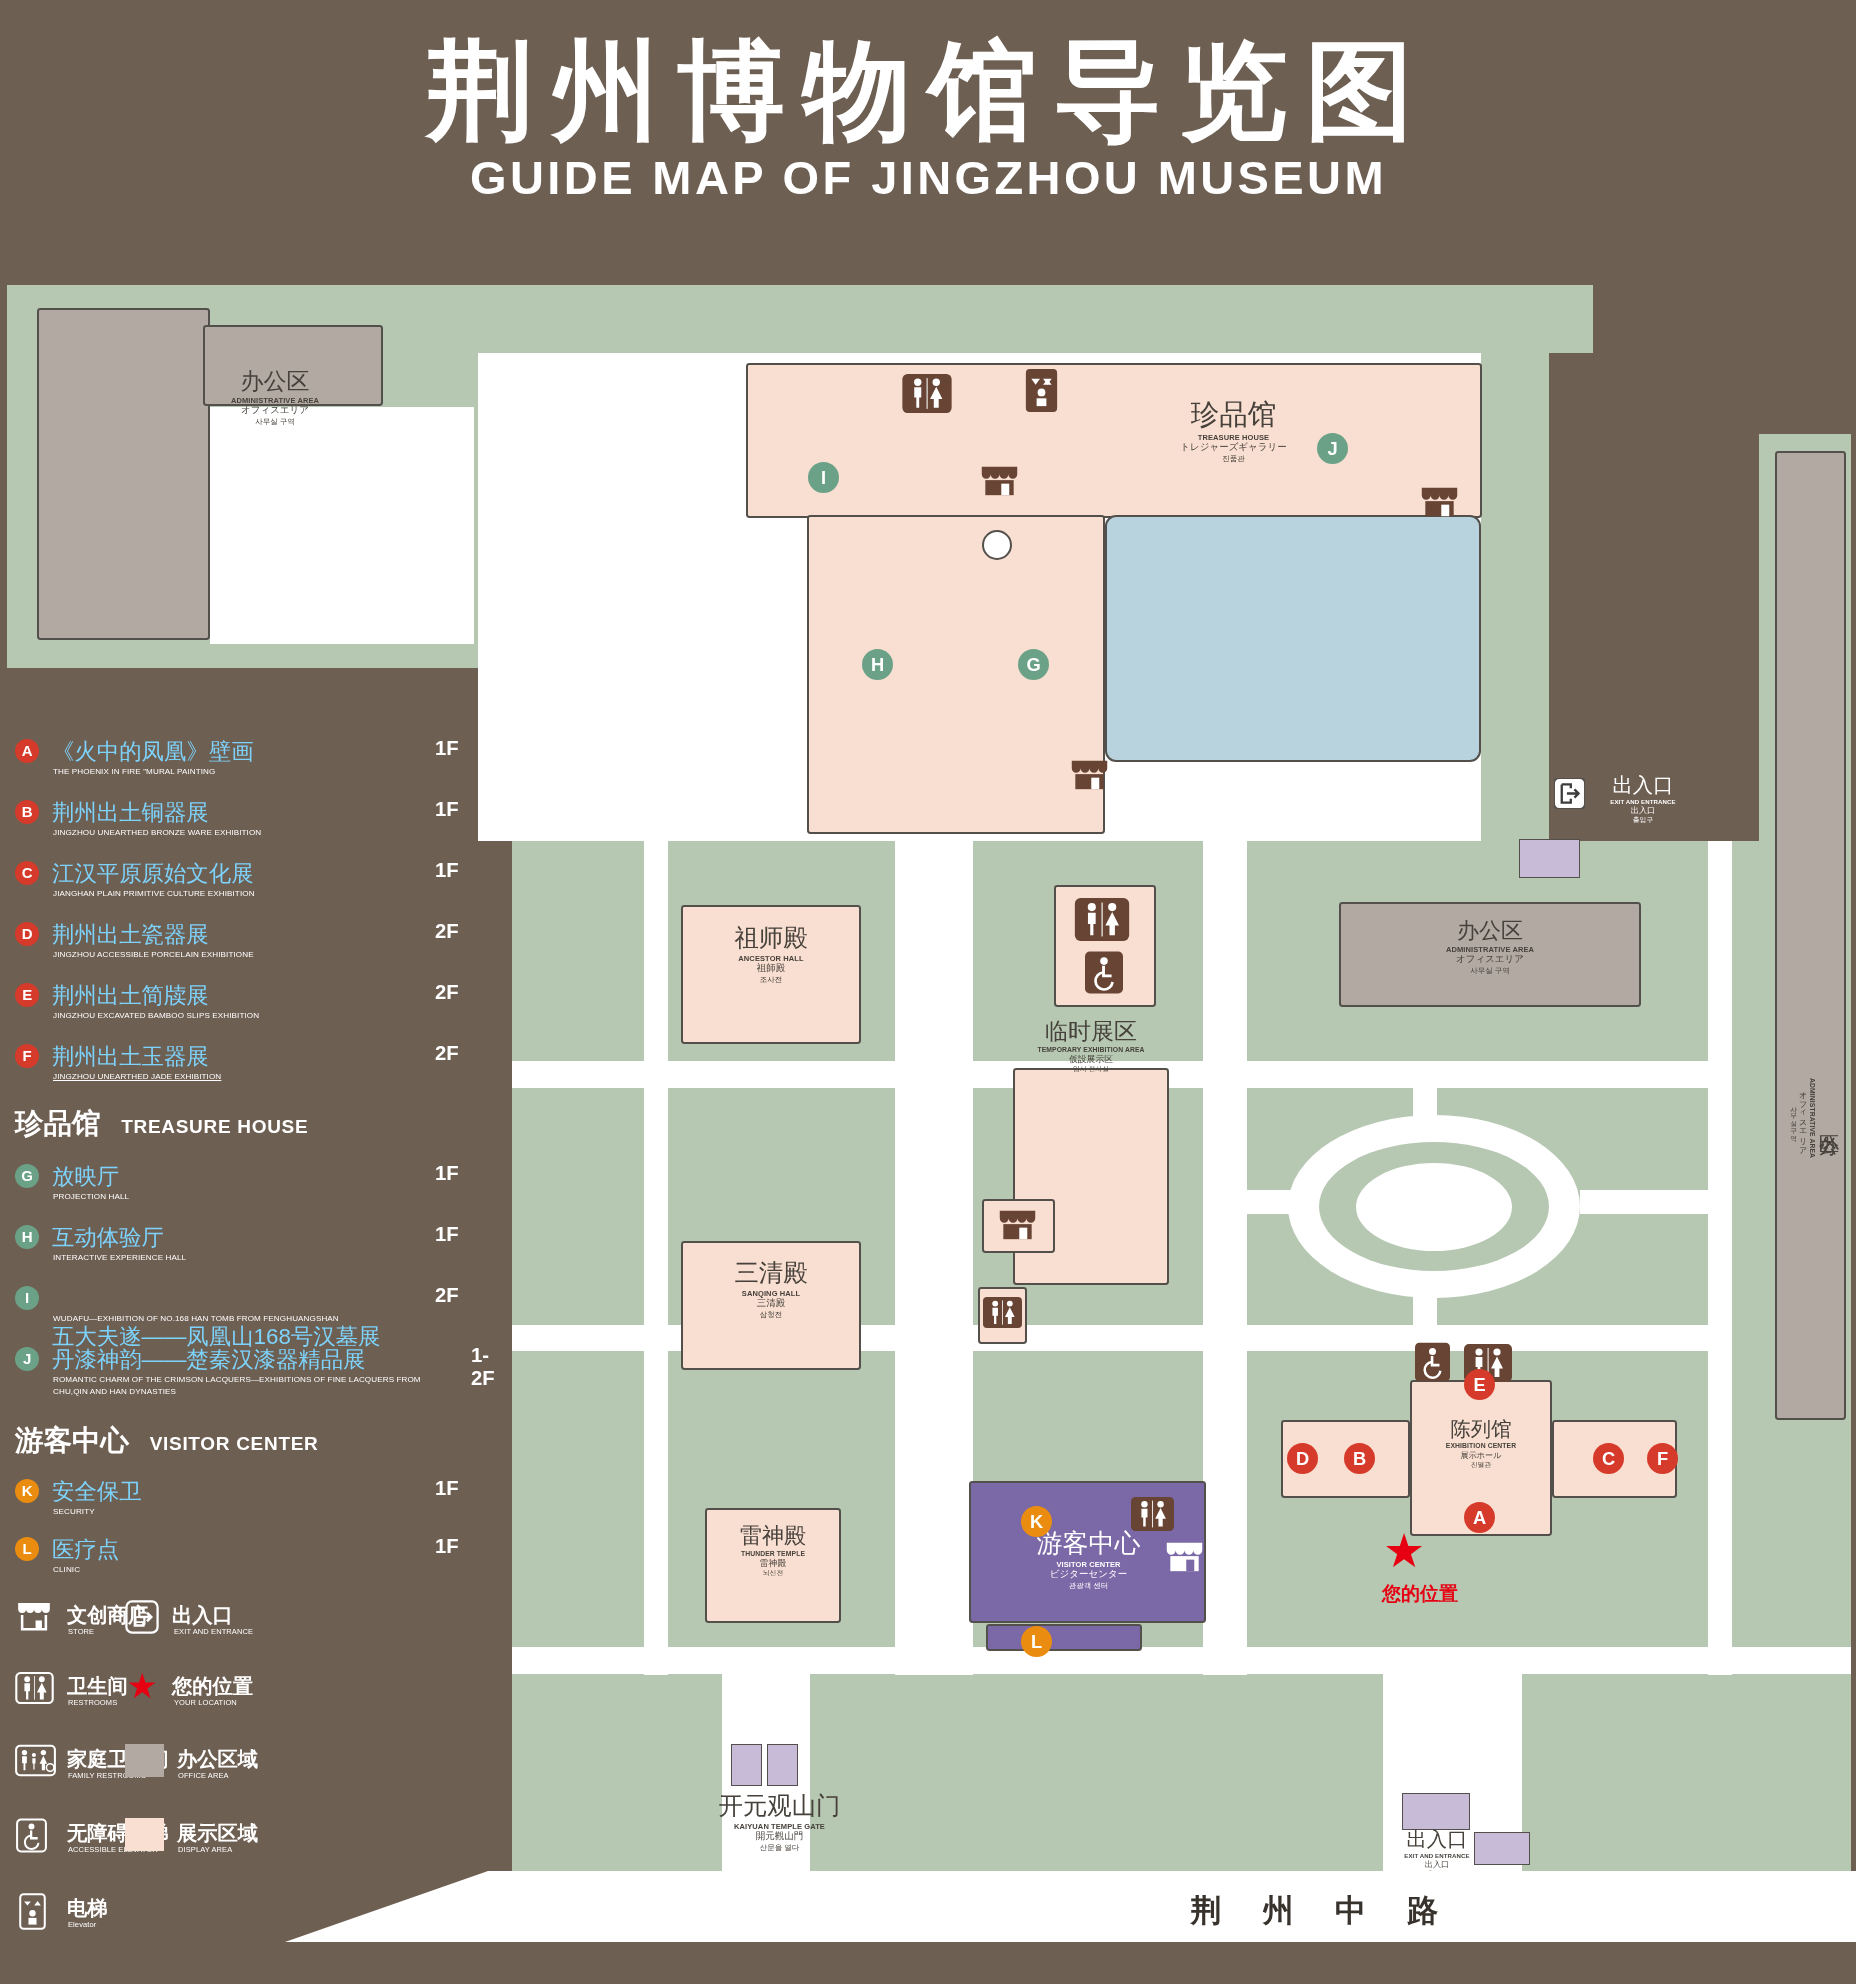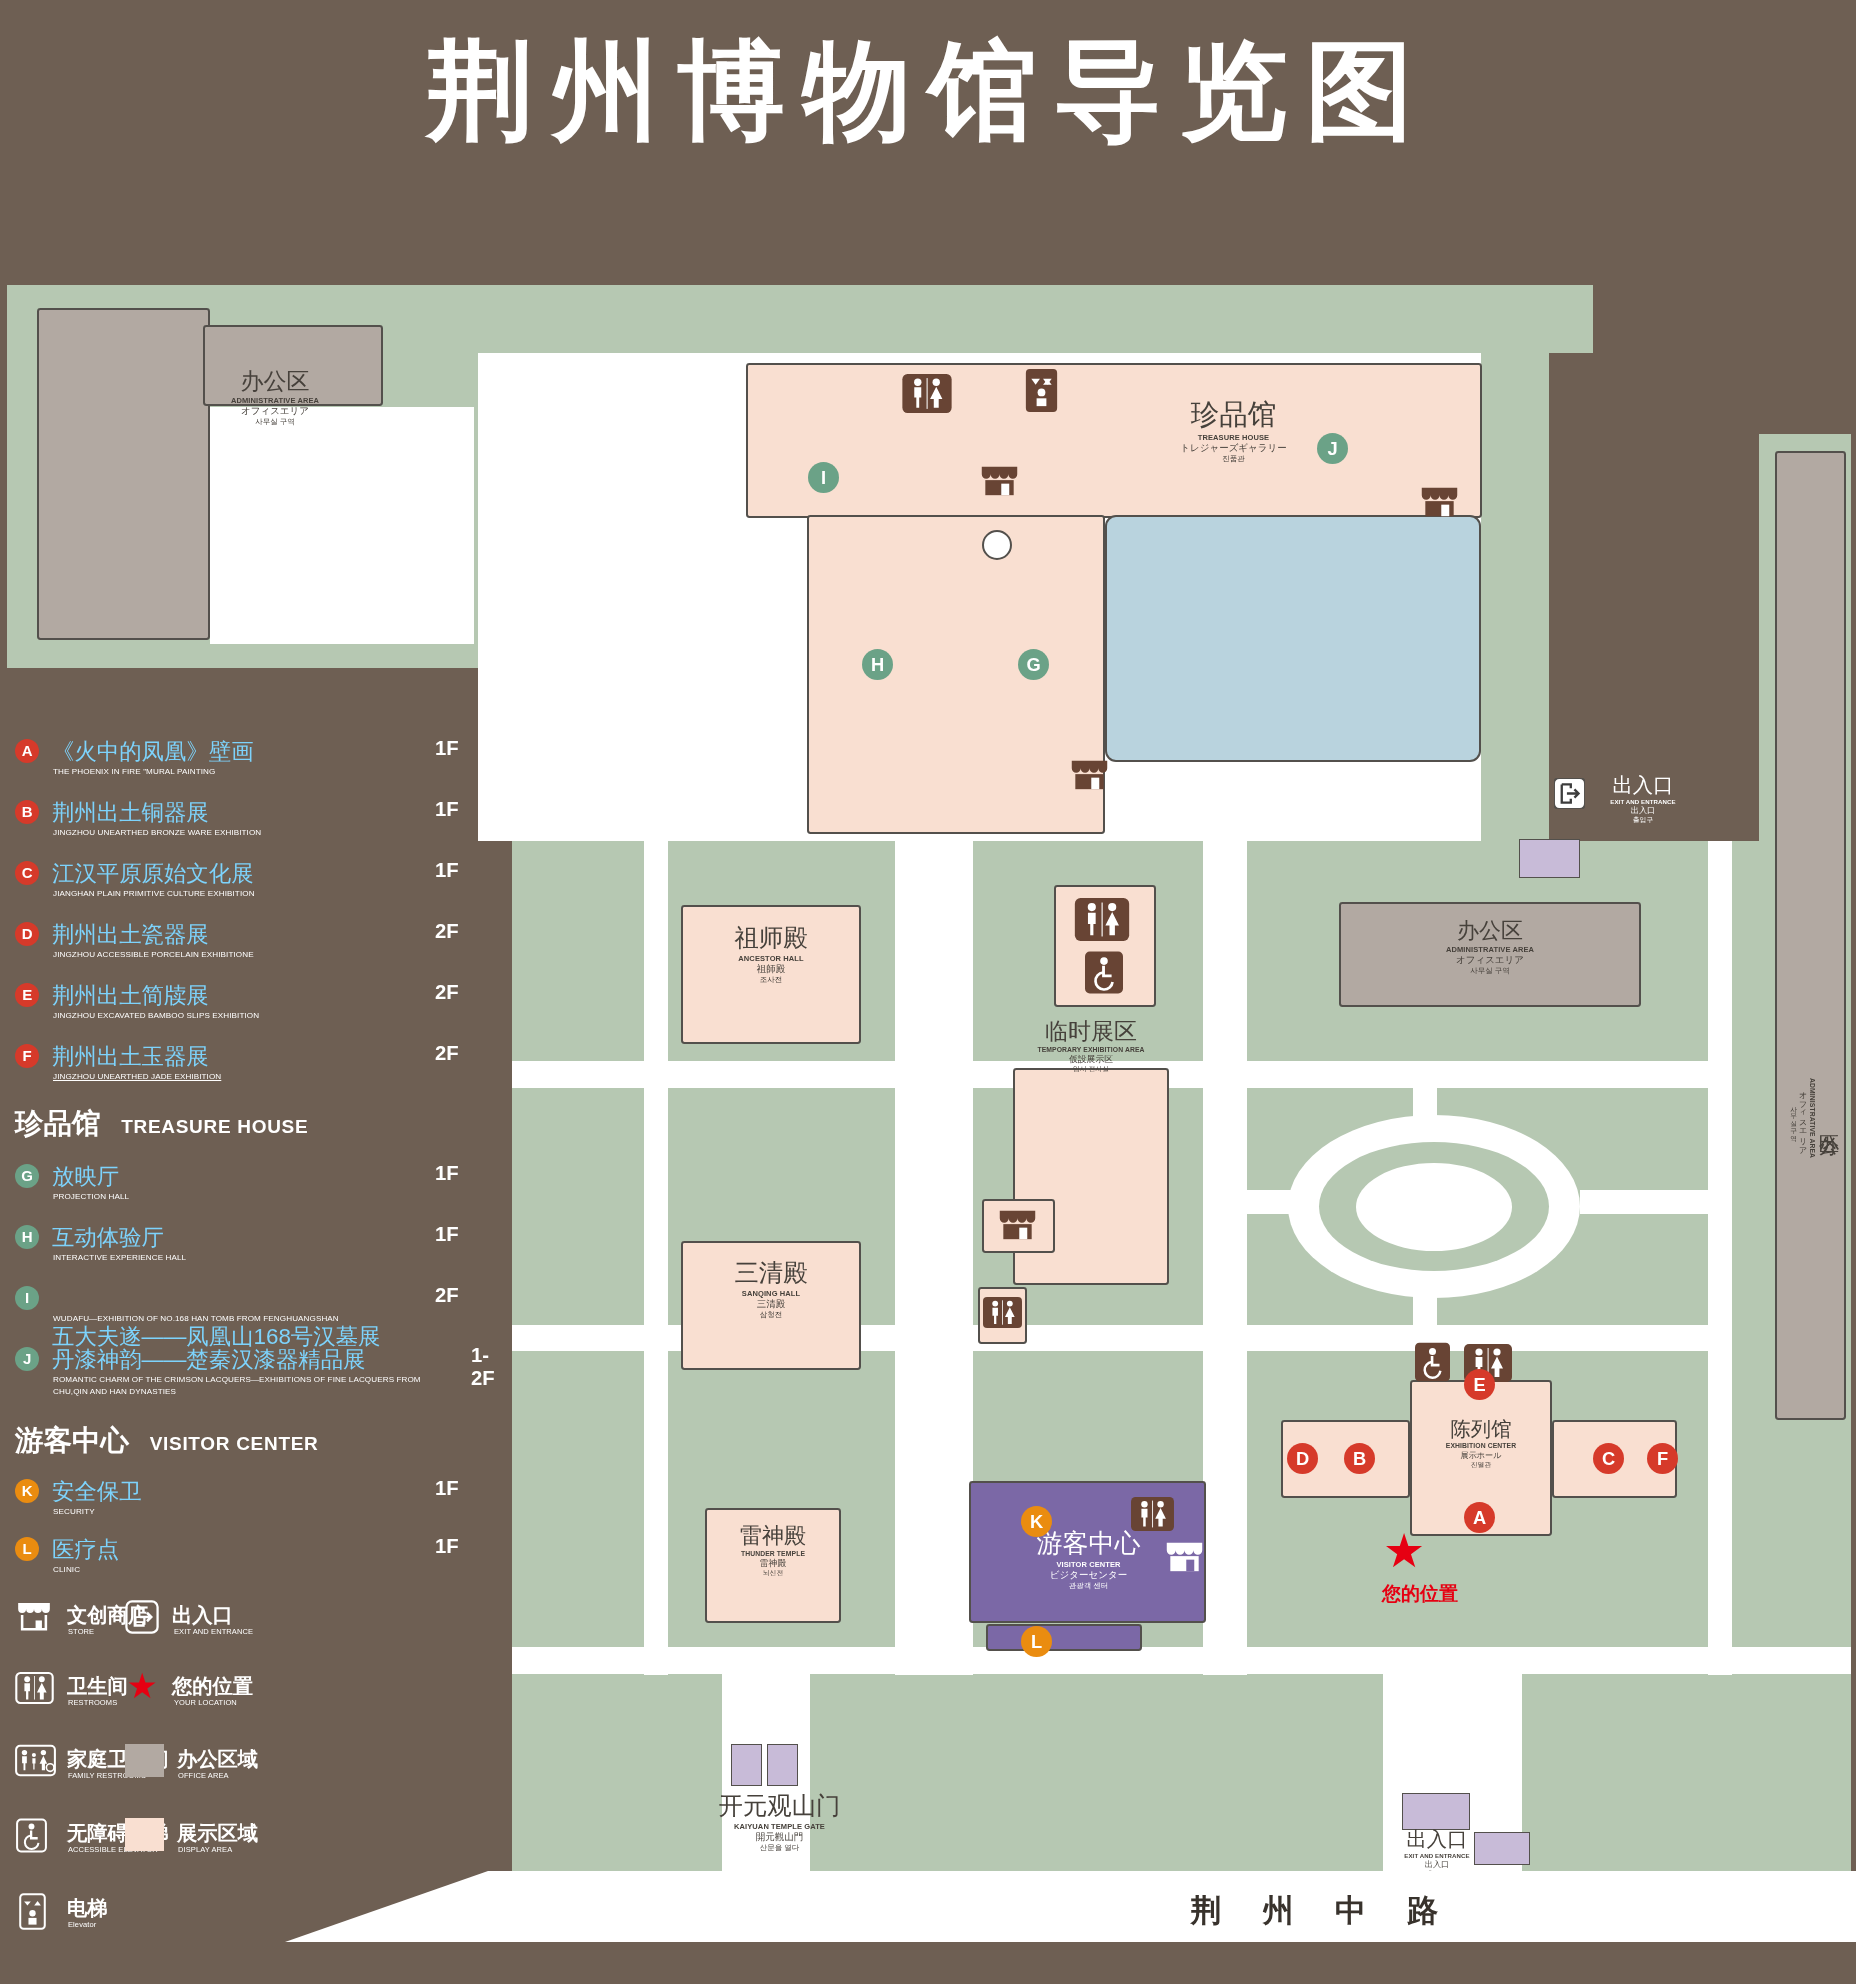--- a/index.html
+++ b/index.html
@@ -15,39 +15,40 @@
   .pondc{background:#b9d3de;}
   .lilac{background:#c8bbd8;border:1.4px solid #53504c;}
   .mk{border-radius:50%;color:#fff;font-weight:bold;display:flex;align-items:center;justify-content:center;}
   .mk-red{background:#d63a2a;}
   .mk-green{background:#6ba287;}
   .mk-orange{background:#ea8c10;}
   .mapmk{width:31px;height:31px;font-size:18.3px;}
   .bl{text-align:center;color:#46413b;line-height:1.25;}
   .bl .zh{font-weight:normal;}
   .bl .en{font-weight:bold;font-size:7.5px;letter-spacing:0.1px;}
-  .bl .ja{font-size:9.5px;}
+  .bl .ja{font-size:9.5px;font-family:Liberation Serif, serif;}
   .bl .ko{font-size:7.5px;}
   .bl.light{color:#fff;}
   .sec-zh{font-size:28.5px;color:#fff;font-weight:bold;}
   .sec-en{font-size:19px;color:#fff;font-weight:bold;letter-spacing:0.7px;}
   .item-zh{font-size:22.4px;color:#7dd3fc;}
   .item-en{font-size:8.1px;color:#fff;letter-spacing:0.1px;line-height:1.5;}
   .item-fl{font-size:20.3px;color:#fff;font-weight:bold;}
   .sym-zh{font-size:20.3px;color:#fff;font-weight:bold;}
   .sym-en{font-size:7.5px;color:#fff;letter-spacing:0.1px;}
   .star{color:#e60012;line-height:1;}
   .vert{writing-mode:vertical-rl;}
 </style>
 </head>
 <body>
 
 <div id="page">
 
   <div class="abs" style="left:0;top:19px;width:100%;text-align:center;font-size:108px;font-weight:bold;color:#fff;letter-spacing:17.6px;">荆州博物馆导览图</div>
+  <div class="abs" style="left:0;top:150px;width:100%;text-align:center;font-size:47px;font-weight:bold;color:#fff;letter-spacing:3.4px;">GUIDE MAP OF JINGZHOU MUSEUM</div>
 
   <div class="abs white" style="left:478px;top:285px;width:1071px;height:556px;"></div>
   <div class="abs green" style="left:6.8px;top:285px;width:471px;height:383px;"></div>
   <div class="abs white" style="left:210px;top:407px;width:264px;height:237px;"></div>
   <div class="abs green" style="left:478px;top:285px;width:1115px;height:68px;"></div>
   <div class="abs green" style="left:1481px;top:353px;width:68px;height:488px;"></div>
   <div class="abs green" style="left:1759px;top:434px;width:92px;height:407px;"></div>
   <div class="abs green" style="left:512px;top:841px;width:1339px;height:1030px;"></div>
 
   <div class="abs white" style="left:644px;top:841px;width:24px;height:834px;"></div>

